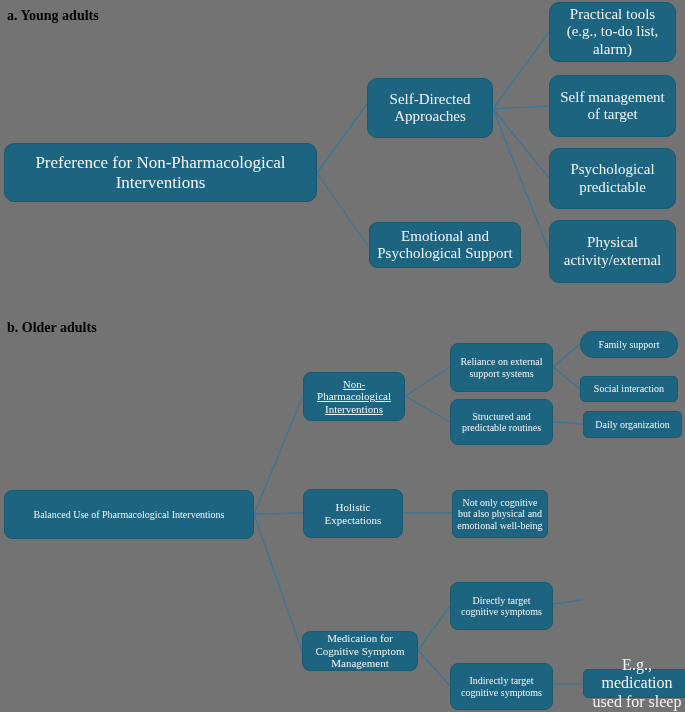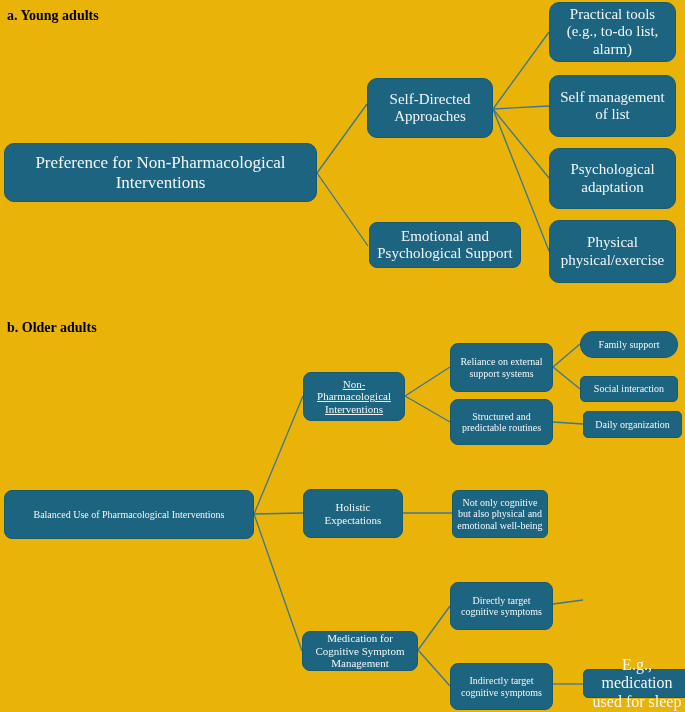--- a/index.html
+++ b/index.html
@@ -6,21 +6,21 @@
     --box-fill:#1d6480;
     --box-border:#175a72;
     --connector:#3b7695;
     --box-text:#f3f7f9;
     --title-text:#000000;
   }
   html,body{margin:0;padding:0;background:#ffffff;}
   .canvas{
     position:relative;
     width:685px;height:712px;
-    background:#eab308;
+    background:#737373;
     font-family:"Liberation Serif","DejaVu Serif",serif;
     overflow:hidden;
   }
   .connectors{position:absolute;left:0;top:0;width:685px;height:712px;}
   .connectors line{stroke:var(--connector);stroke-width:1.3;}
   .panel-title{
     position:absolute;
     font-weight:bold;
     font-size:14px;
     color:var(--title-text);
@@ -72,25 +72,25 @@
   <div class="panel-title" style="left:7px;top:8px;">a. Young adults</div>
 
   <div class="node" style="left:4px;top:143px;width:313px;height:59px;font-size:17px;border-radius:10px;">Preference for Non-Pharmacological Interventions</div>
 
   <div class="node" style="left:367px;top:78px;width:126px;height:60px;font-size:15px;border-radius:10px;">Self-Directed Approaches</div>
 
   <div class="node" style="left:369px;top:222px;width:152px;height:46px;font-size:15px;border-radius:8px;">Emotional and Psychological Support</div>
 
   <div class="node" style="left:549px;top:2px;width:127px;height:60px;font-size:15px;border-radius:10px;">Practical tools (e.g., to-do list, alarm)</div>
 
-  <div class="node" style="left:549px;top:75px;width:127px;height:62px;font-size:15px;border-radius:10px;">Self management of list</div>
+  <div class="node" style="left:549px;top:75px;width:127px;height:62px;font-size:15px;border-radius:10px;">Self management of target</div>
 
-  <div class="node" style="left:549px;top:148px;width:127px;height:61px;font-size:15px;border-radius:10px;">Psychological adaptation</div>
+  <div class="node" style="left:549px;top:148px;width:127px;height:61px;font-size:15px;border-radius:10px;">Psychological predictable</div>
 
-  <div class="node" style="left:549px;top:220px;width:127px;height:63px;font-size:15px;border-radius:10px;">Physical physical/exercise</div>
+  <div class="node" style="left:549px;top:220px;width:127px;height:63px;font-size:15px;border-radius:10px;">Physical activity/external</div>
 
   <div class="panel-title" style="left:7px;top:320px;">b. Older adults</div>
 
   <div class="node" style="left:4px;top:490px;width:250px;height:49px;font-size:10px;border-radius:8px;">Balanced Use of Pharmacological Interventions</div>
 
   <div class="node" style="left:303px;top:372px;width:102px;height:49px;font-size:11px;border-radius:8px;text-decoration:underline;">Non-Pharmacological Interventions</div>
 
   <div class="node" style="left:303px;top:489px;width:100px;height:49px;font-size:11px;border-radius:8px;">Holistic Expectations</div>
 
   <div class="node" style="left:302px;top:631px;width:116px;height:40px;font-size:11px;border-radius:8px;">Medication for Cognitive Symptom Management</div>

